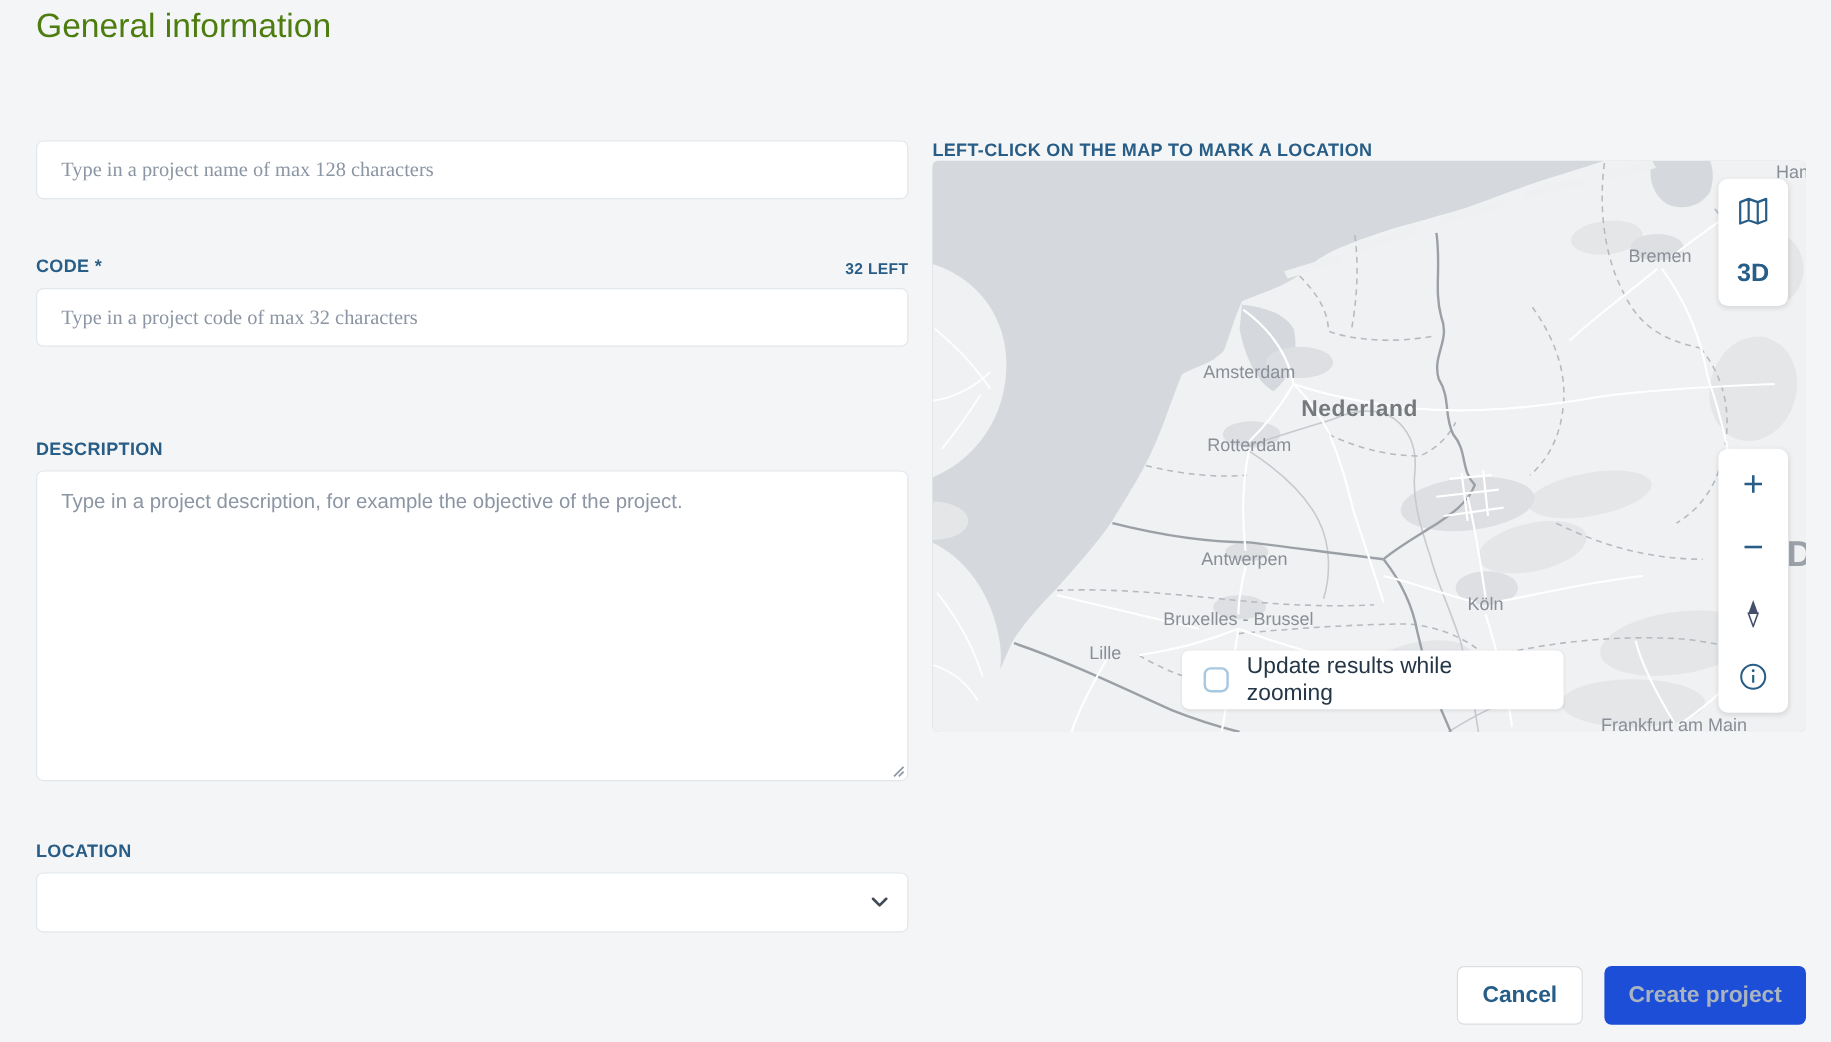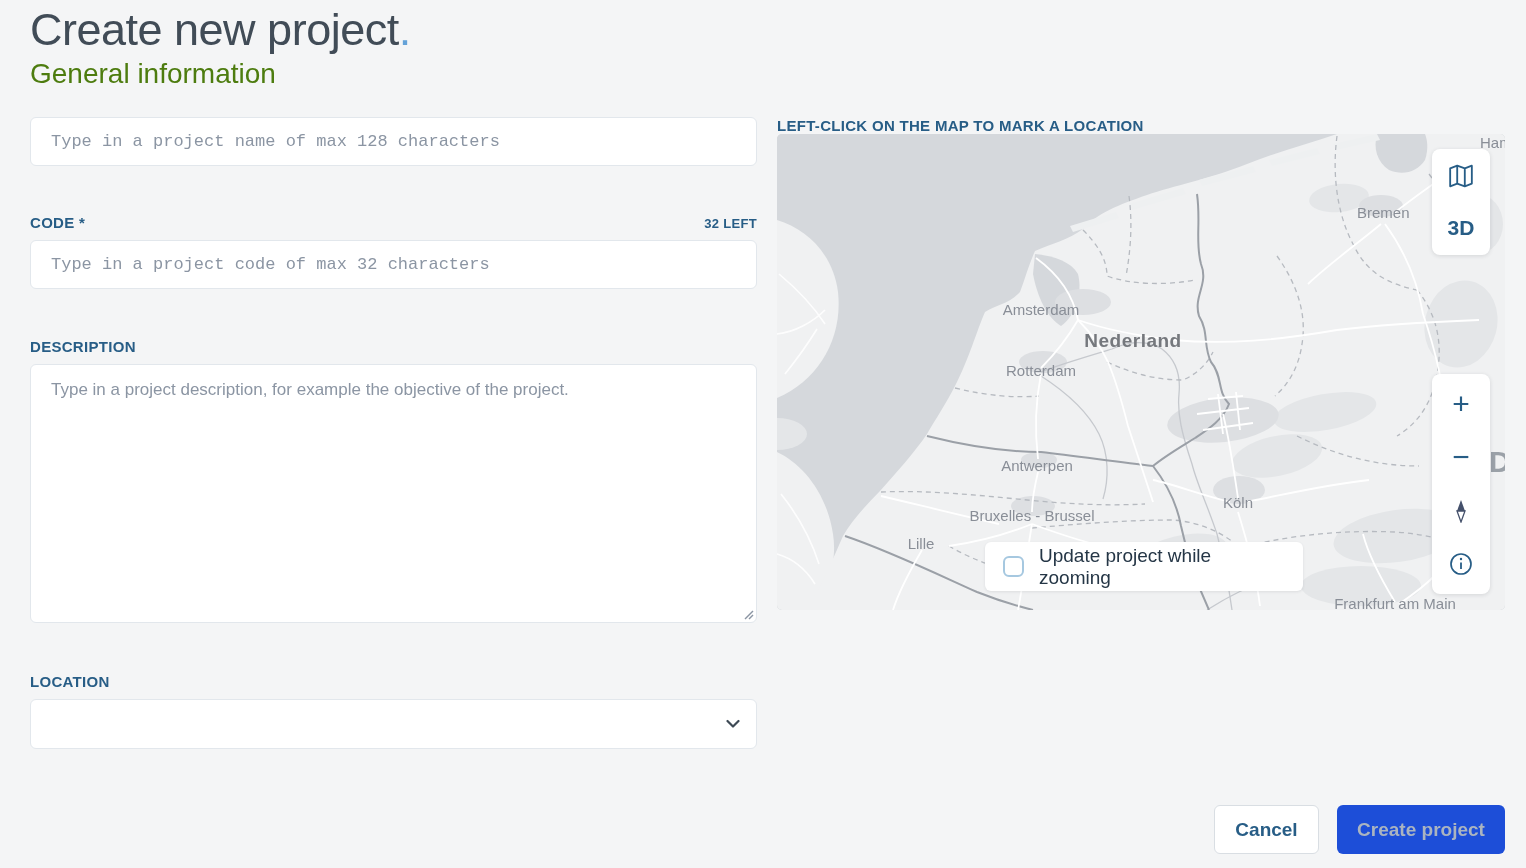--- a/index.html
+++ b/index.html
@@ -20,21 +20,21 @@
 
   
   .form-col { position:absolute; left:30px; top:117px; width:727px; }
   .label-row { display:flex; justify-content:space-between; align-items:flex-end; margin-bottom:9px; }
   .field-label { font-size:15px; font-weight:700; color:#275d86; letter-spacing:0.3px; }
   .field-counter { font-size:13px; font-weight:700; color:#275d86; letter-spacing:0.3px; }
   .text-input {
     width:100%; height:49px; background:#fff;
     border:1px solid #e2e7ec; border-radius:6px;
     padding:0 20px; font-size:17px; color:#414c57;
-    font-family:Liberation Mono, monospace;
+    font-family:Liberation Serif, serif;
     outline:none;
   }
   .text-input::placeholder, .textarea::placeholder { color:#8b95a3; opacity:1; }
   .gap-after-input { margin-bottom:48px; }
   .textarea-wrap { position:relative; }
   .textarea {
     width:100%; height:259px; background:#fff;
     border:1px solid #e2e7ec; border-radius:6px;
     padding:15px 20px; font-size:17px; color:#414c57;
     font-family:"Liberation Sans", sans-serif;
@@ -96,33 +96,32 @@
          font-family:"Liberation Sans", sans-serif; cursor:pointer; }
   .btn-cancel { width:105px; background:#fff; border:1px solid #d9dee3; color:#275d86; }
   .btn-create { width:168px; background:#1d4ed8; border:none; color:#aab4c0; cursor:default; }
 </style>
 </head>
 <body>
 
 <div id="app">
 
   <div class="page-header">
-    <div class="page-title"><span>Create new project</span><span class="dot">.</span></div>
     <div class="page-subtitle">General information</div>
   </div>
 
   <div class="form-col">
 
     <input class="text-input gap-after-input" type="text" placeholder="Type in a project name of max 128 characters" style="">
 
     <div class="label-row">
       <span class="field-label">CODE *</span>
       <span class="field-counter">32 LEFT</span>
     </div>
-    <input class="text-input" type="text" style="margin-bottom: 49px;" placeholder="Type in a project code of max 32 characters">
+    <input class="text-input" type="text" style="margin-bottom: 77px;" placeholder="Type in a project code of max 32 characters">
 
     <div class="label-row">
       <span class="field-label">DESCRIPTION</span>
     </div>
     <div class="textarea-wrap" style="margin-bottom:50px;">
       <textarea class="textarea" placeholder="Type in a project description, for example the objective of the project." style=""></textarea>
       <svg class="resize-grip" viewBox="0 0 12 12">
         <line x1="3" y1="11" x2="11" y2="3" stroke="#8b95a3" stroke-width="1.4"></line>
         <line x1="7" y1="11" x2="11" y2="7" stroke="#8b95a3" stroke-width="1.4"></line>
       </svg>
@@ -301,21 +300,21 @@
           <svg width="24" height="24" viewBox="0 0 24 24">
             <circle cx="12" cy="12" r="10" fill="none" stroke="#275d86" stroke-width="1.7"></circle>
             <line x1="12" y1="10.5" x2="12" y2="17" stroke="#275d86" stroke-width="1.8"></line>
             <circle cx="12" cy="7" r="1.2" fill="#275d86"></circle>
           </svg>
         </button>
       </div>
 
       <div class="checkbox-panel">
         <span class="checkbox"></span>
-        <span class="checkbox-label">Update project while zooming</span>
+        <span class="checkbox-label">Update results while zooming</span>
       </div>
     </div>
   </div>
 
   <div class="footer-actions">
     <button class="btn btn-cancel">Cancel</button>
     <button class="btn btn-create" disabled="">Create project</button>
   </div>
 
 </div>

